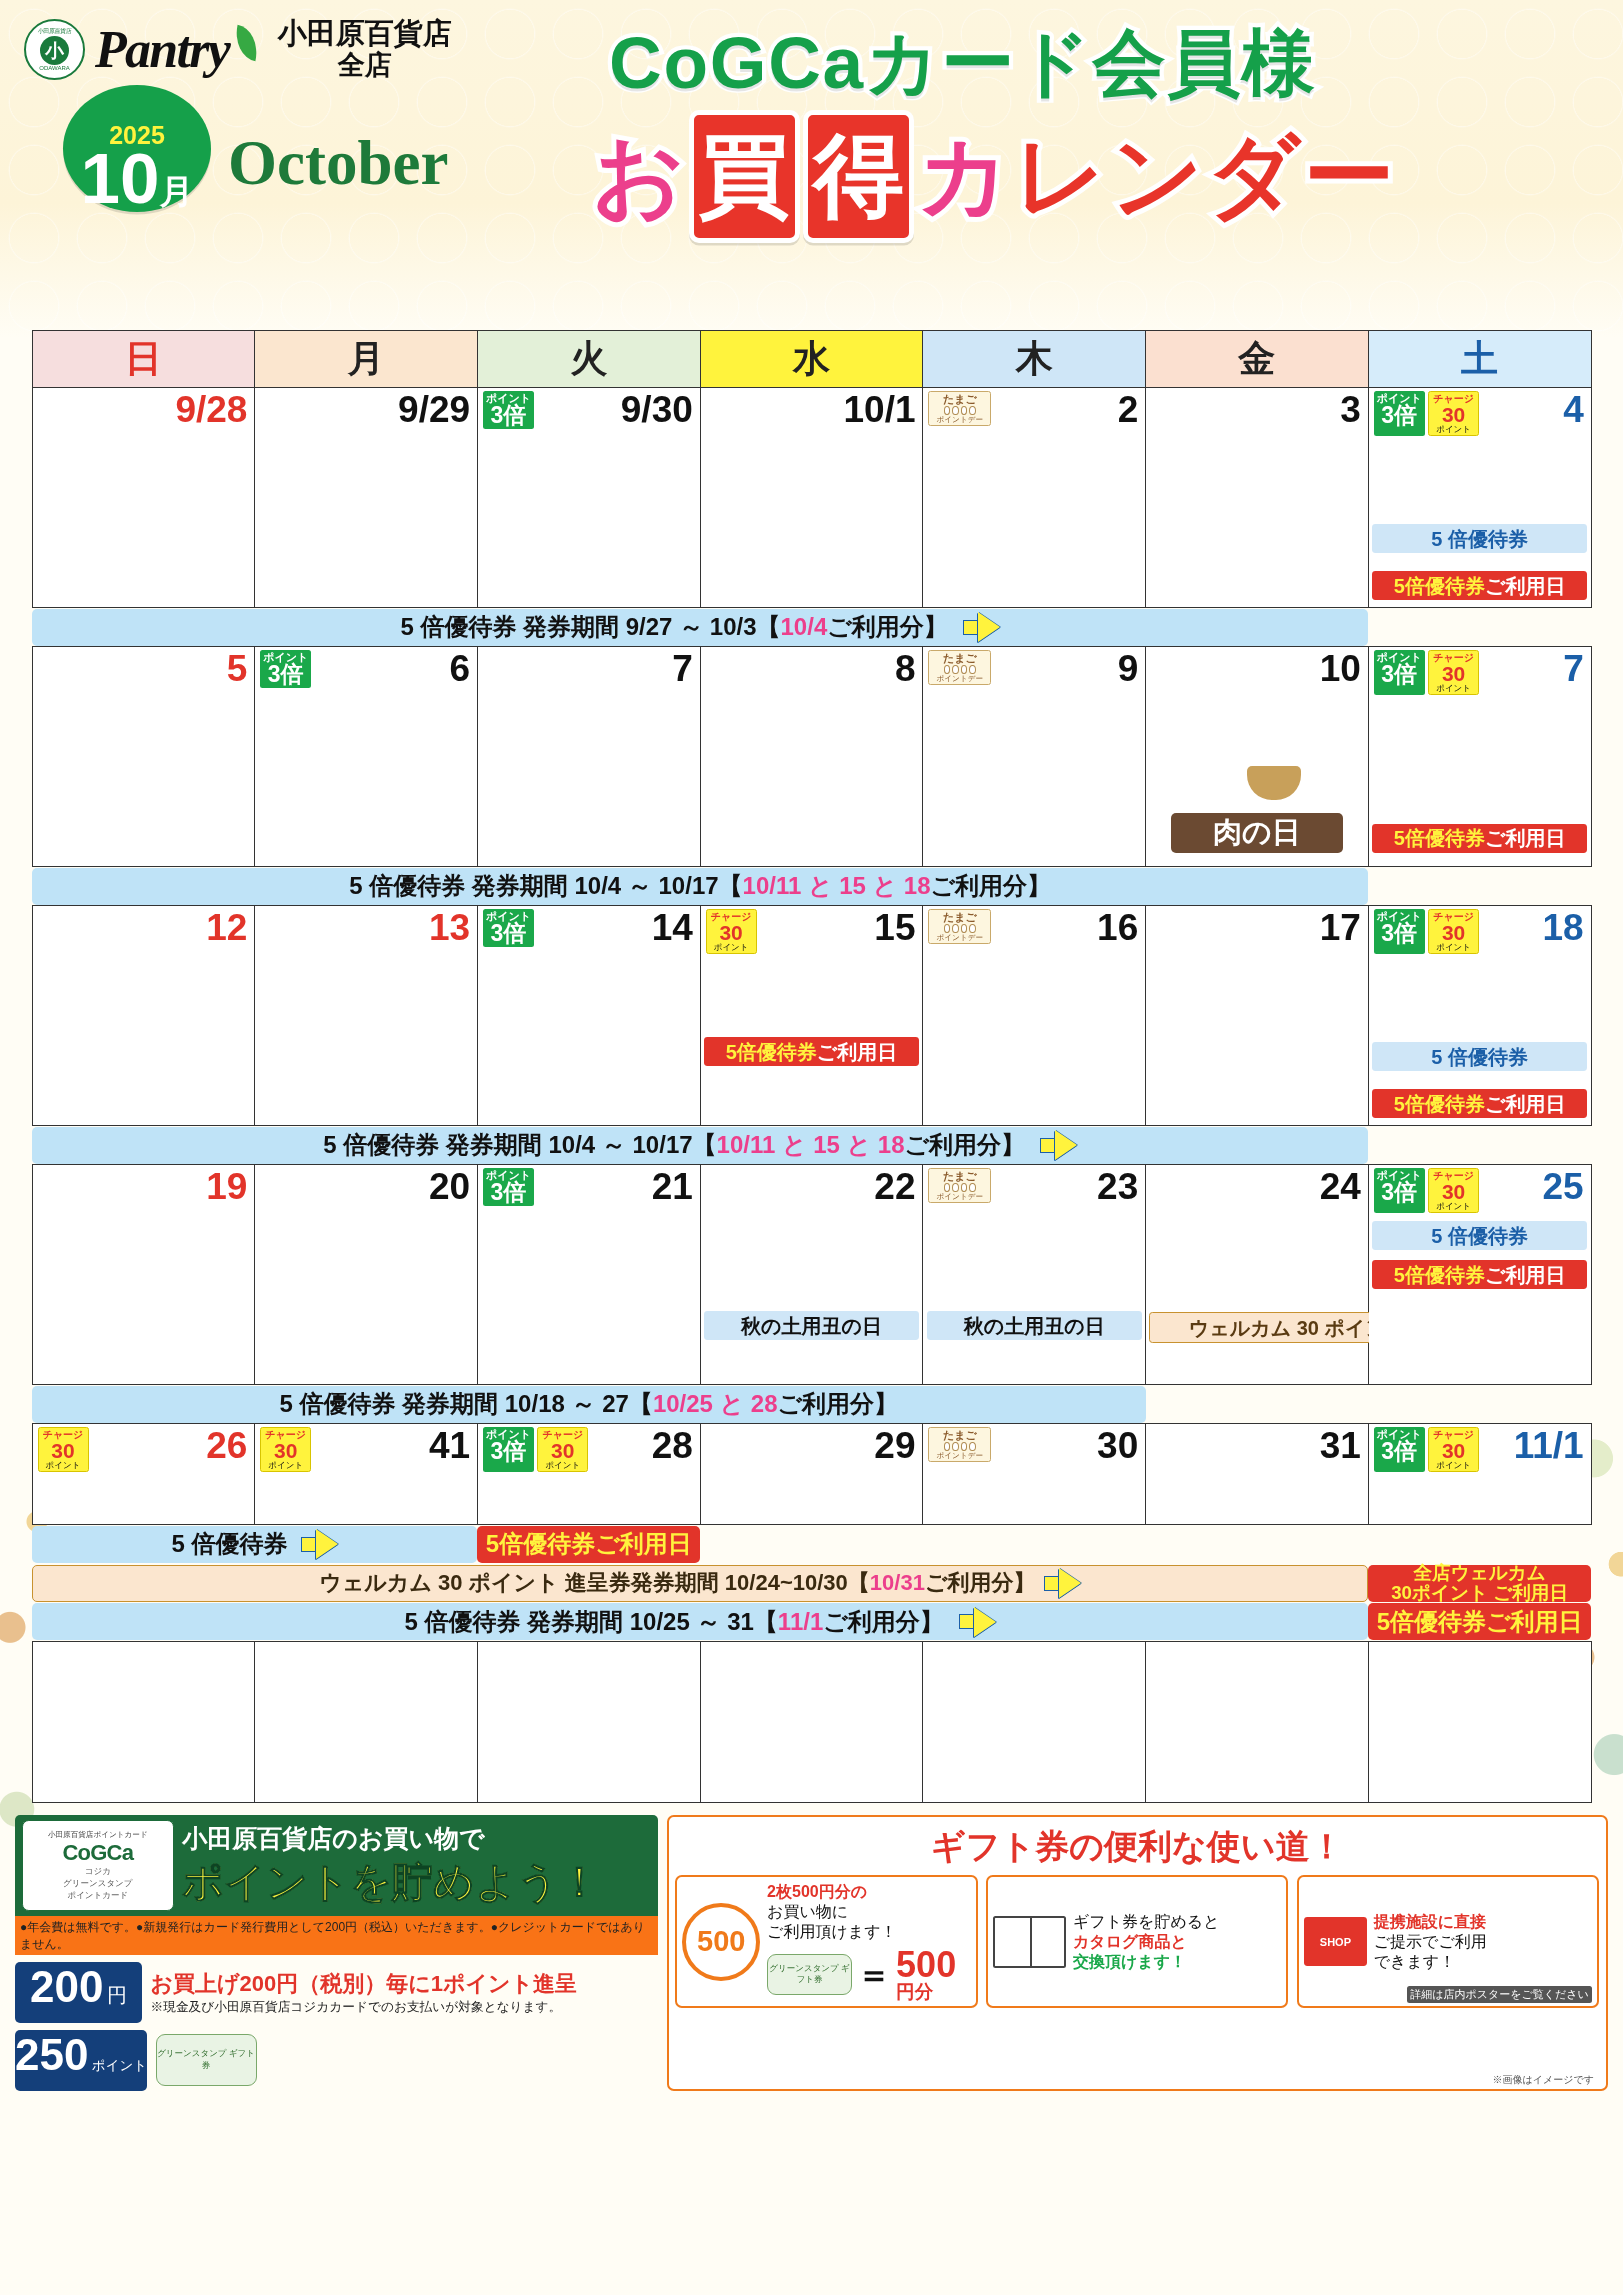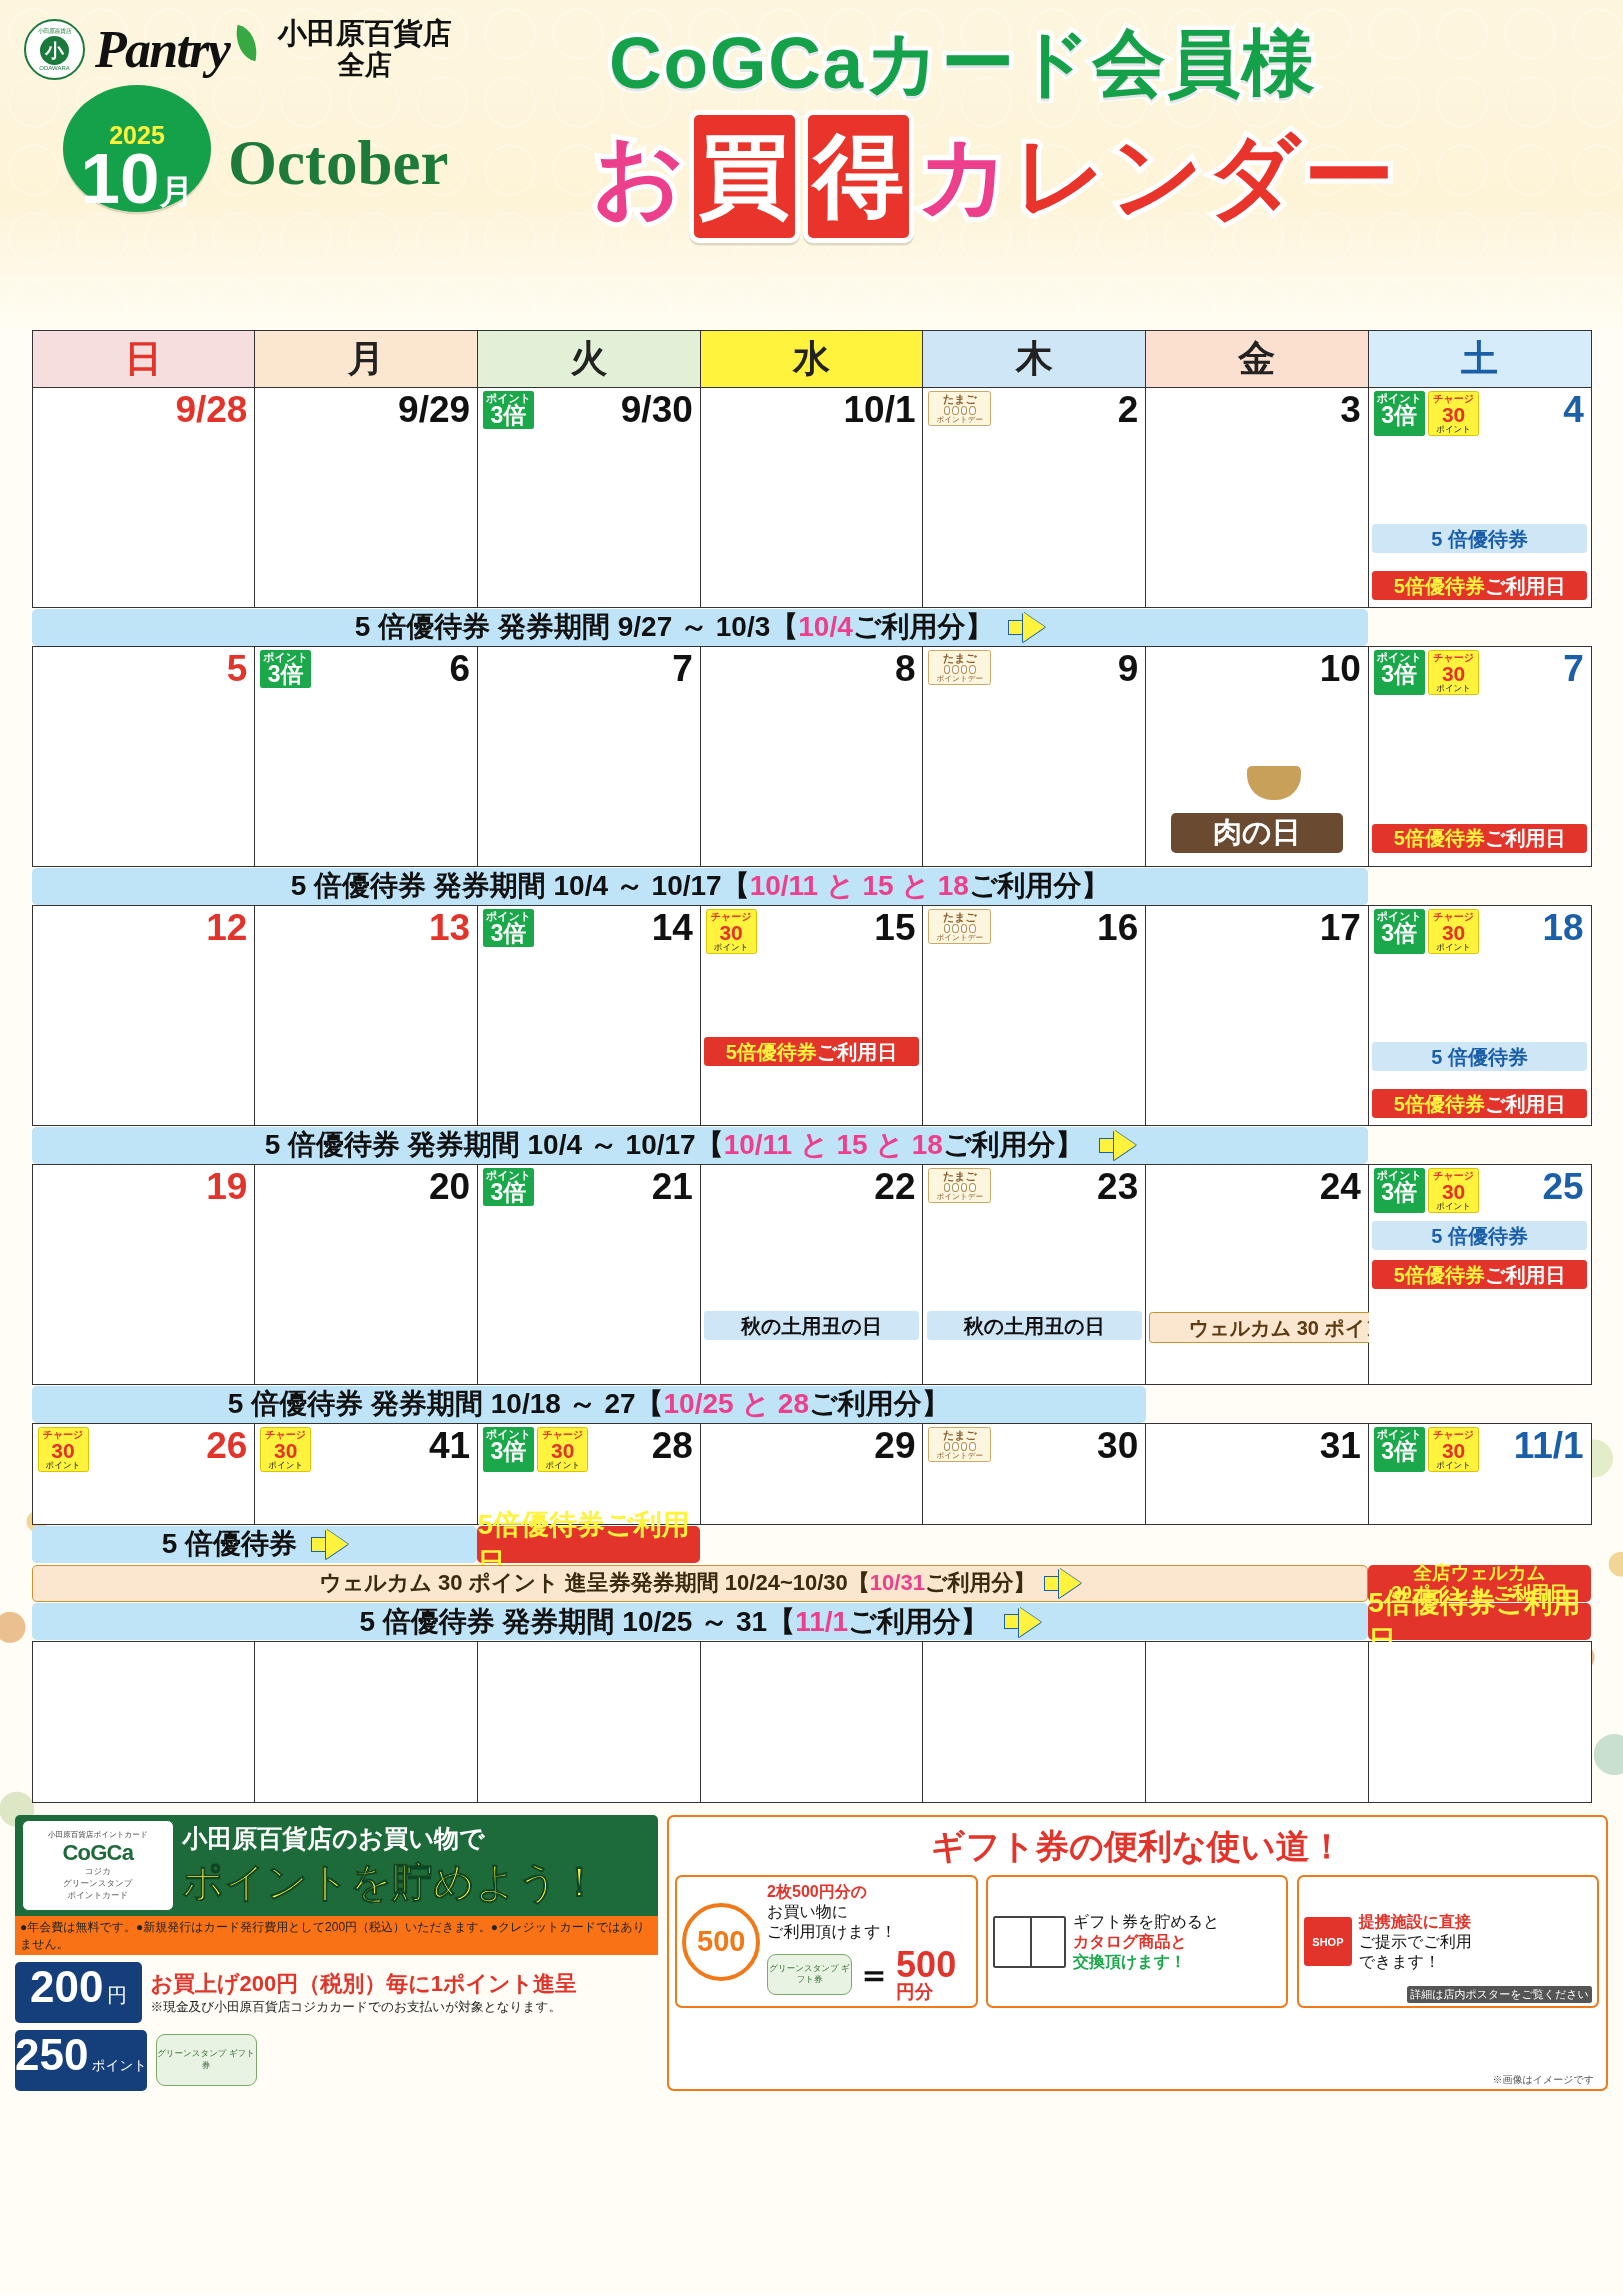--- a/index.html
+++ b/index.html
@@ -130,21 +130,21 @@
   .tag-red .wh { color:#fff33d; }
   .tag-blue { background:#cfe6f7; color:#111; font-weight:bold;}
   .tag-lightblue { background:#cfe6f7; color:#1b5fa8; }
   .tag-welcome { background:#fbe6cf; border:1.7px solid #c8922f; color:#5a3b12; }
   .tag-nikunohi { background:#6b4a32; color:#fff; font-size:29px; border-radius:5px;}
 
   
   tr.banner td { border:none; padding:0; height:39px; position:relative;}
   .banner-bar {
     background:#bfe3f7; border-radius:5px; height:37px; display:flex;
-    align-items:center; justify-content:center; font-size:28px; font-weight:bold; color:#111;
+    align-items:center; justify-content:center; font-size:24px; font-weight:bold; color:#111;
   }
   .banner-bar .pink { color:#ec3f8c; }
   .banner-welcome {
     background:#fbe6cf; border:1.7px solid #c8922f; border-radius:5px; height:37px; display:flex;
     align-items:center; justify-content:center; font-size:22px; font-weight:bold; color:#3a2a10;
   }
   .arrow-wrap { display:flex;align-items:center;}
   .arrow-tail { width:15px;height:15px;background:#fff33d;border:1.7px solid #1b5fa8;border-right:none;}
   .arrow-head { width:0;height:0;border-left:22px solid #fff33d;border-top:15px solid transparent;border-bottom:15px solid transparent; filter:drop-shadow(1.7px 0 0 #1b5fa8) drop-shadow(-0.8px 1.7px 0 #1b5fa8);}
 
@@ -174,21 +174,21 @@
   .pt-txt .big2 { font-size:21px;font-weight:bold;color:#e2342a;}
 
   .foot-right { flex:1; border:2.5px solid #f07a1a; border-radius:6.8px; background:#fff; position:relative; padding:6.8px;}
   .gift-title { text-align:center; font-size:34px; font-weight:bold; color:#e2342a; -webkit-text-stroke:5px #fff; paint-order:stroke fill;}
   .gift-cols { display:flex; gap:8.5px; margin-top:5px;}
   .gift-col { flex:1; border:2.5px solid #f07a1a; border-radius:6.8px; padding:5px; display:flex; gap:6.8px; align-items:center; min-height:127px;}
   .circle500 { width:78px;height:78px;border-radius:50%;border:4.2px solid #f07a1a;display:flex;align-items:center;justify-content:center;font-size:29px;font-weight:bold;color:#f07a1a;}
   .gift-txt { font-size:16px; line-height:1.25; color:#111;}
   .gift-txt .hl { color:#e2342a; font-weight:bold; }
   .gift-txt .hl2 { color:#1aa84a; font-weight:bold; }
-  .shop-icon { width:48px;height:49px;background:#e2342a;border-radius:3.4px;color:#fff;font-size:11px;font-weight:bold;display:flex;align-items:center;justify-content:center;}
+  .shop-icon { width:63px;height:49px;background:#e2342a;border-radius:3.4px;color:#fff;font-size:11px;font-weight:bold;display:flex;align-items:center;justify-content:center;}
   .book-icon { width:73px;height:52px;background:#fff;border:2.5px solid #444;border-radius:2.5px;position:relative;}
   .book-icon:after{content:"";position:absolute;left:50%;top:0;bottom:0;width:2.5px;background:#444;}
   .eq { font-size:34px; font-weight:bold; color:#111;}
   .v500 { font-size:36px;font-weight:bold;color:#e2342a;line-height:1;}
   .v500 small{font-size:18.6px;display:block;}
   .ticket { width:101px;height:52px;background:#e9f3e4;border:1.7px solid #7aa86a;border-radius:9px;font-size:8.5px;color:#2e6b2a;display:flex;align-items:center;justify-content:center;text-align:center;}
   .foot-note2 { position:absolute; right:12px; bottom:1.7px; font-size:10px; color:#555;}
   .detail-note { font-size:11px; background:#555; color:#fff; border-radius:2.5px; padding:0.8px 3.4px; display:inline-block;}
 </style>
 </head>

